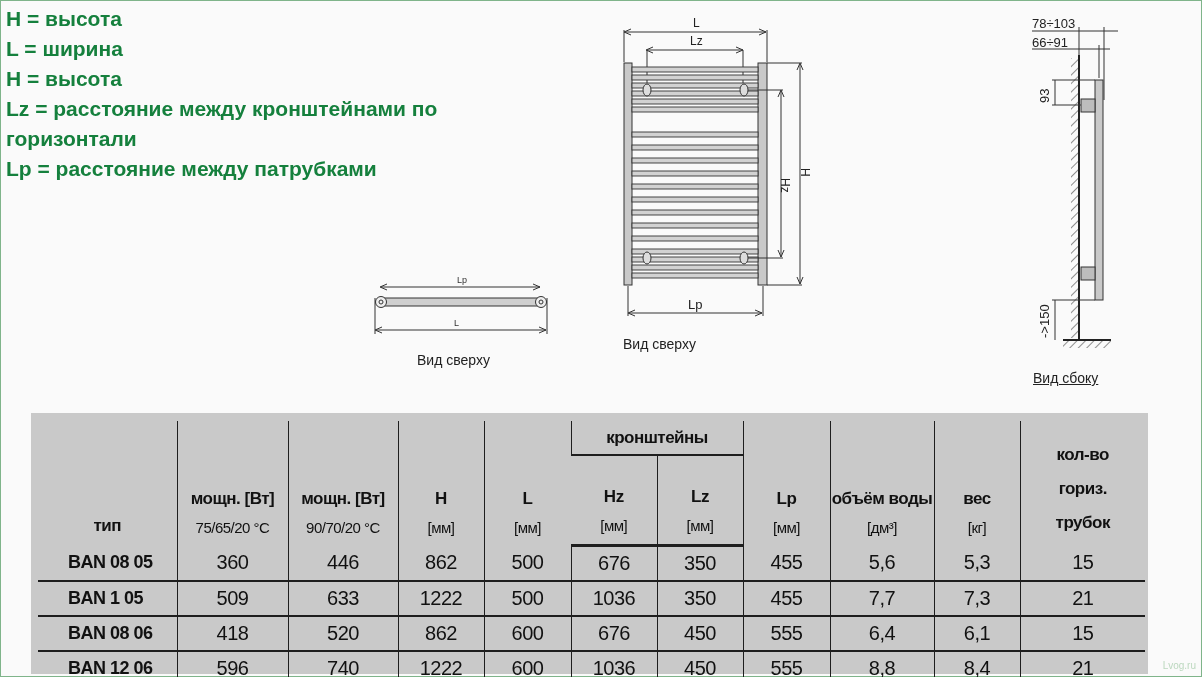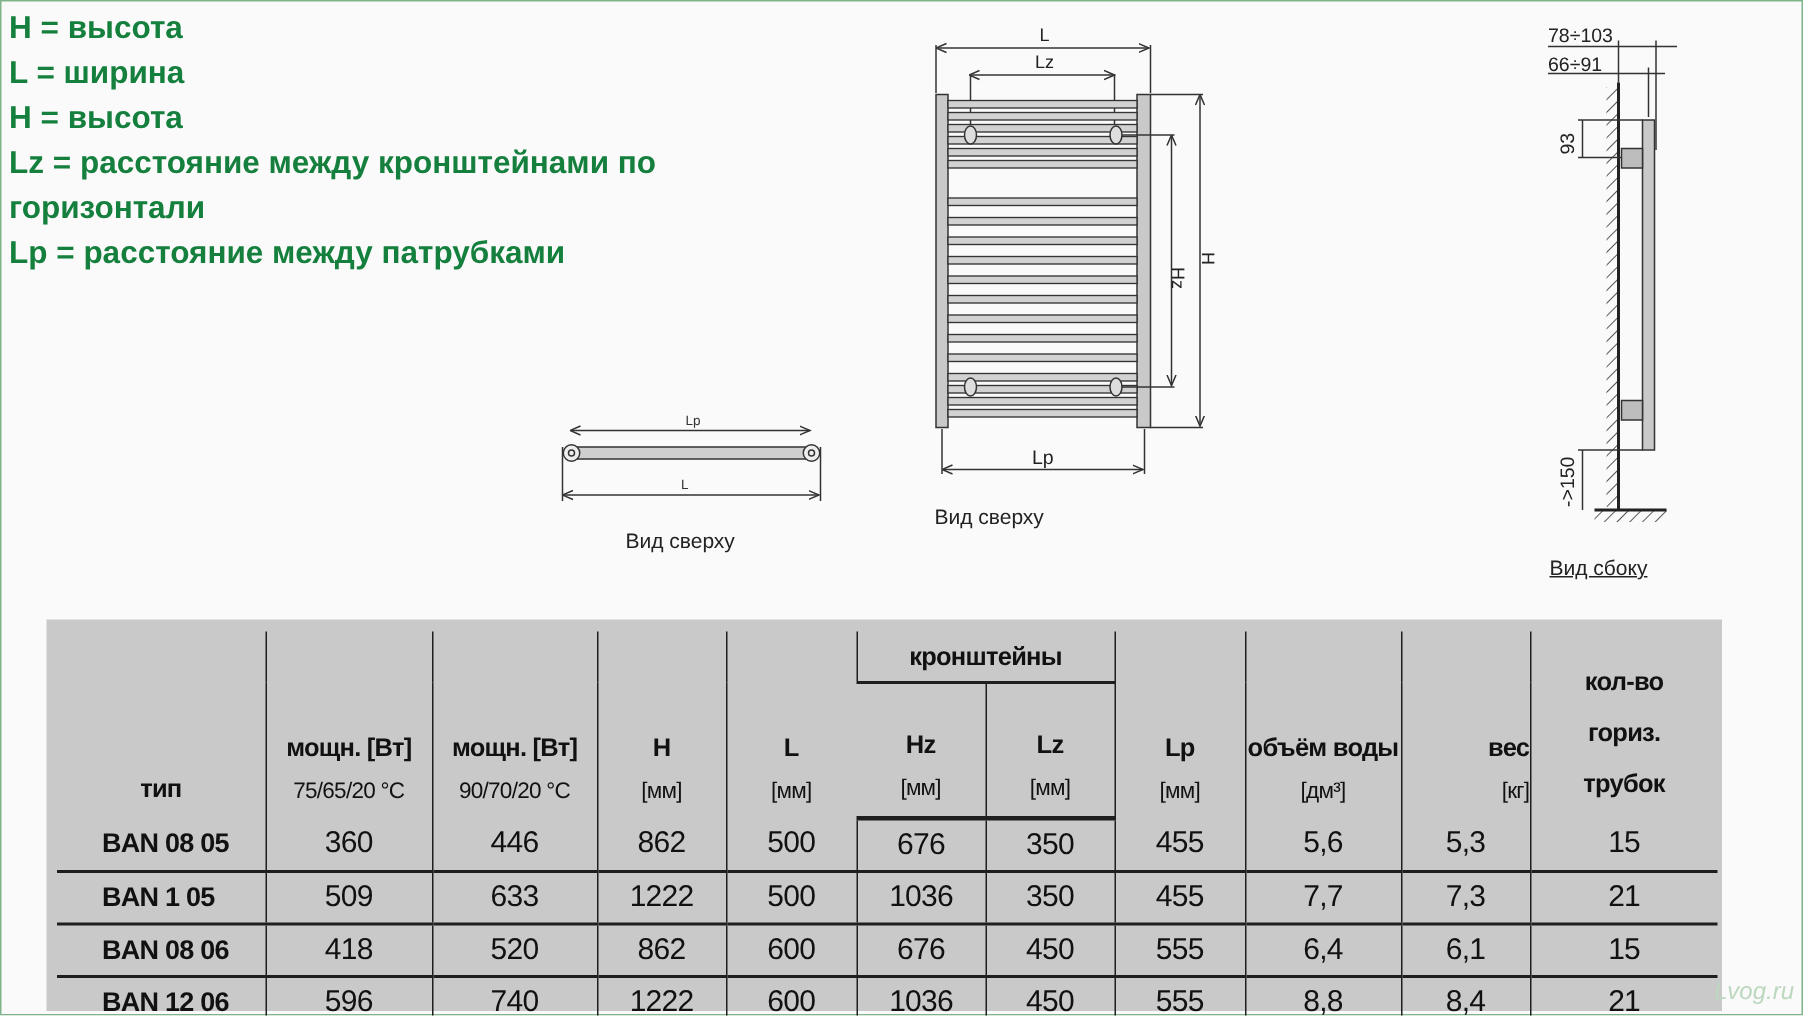--- a/index.html
+++ b/index.html
@@ -35,21 +35,21 @@
     text-align: center; padding: 0; color: #111;
   }
   th:first-child, td:first-child { border-left: none; }
   th { font-weight: bold; font-size: 17px; vertical-align: bottom; letter-spacing: -0.5px; }
   .unit { font-weight: normal; font-size: 15px; display: block; margin-top: 10px; }
   .thead-last th { border-bottom: 3px solid #1e1e1e; }
   .group th.grp { border-bottom: 2px solid #1e1e1e; height: 33px; vertical-align: middle; margin-top: 20px; }
   td { font-size: 20px; height: 33px; border-bottom: 2.5px solid #1e1e1e; letter-spacing: -0.5px; }
   td.type { font-weight: bold; font-size: 18px; text-align: left; padding-left: 30px; }
   .watermark {
-    position: absolute; right: 6px; bottom: 6px; font-size: 16px; color: #bcd8bf; font-style: italic;
+    position: absolute; right: 6px; bottom: 6px; font-size: 10px; color: #bcd8bf;
   }
 </style>
 </head>
 <body>
 
 <div class="frame"></div>
 
 <div class="legend">
   <div>H = высота</div>
   <div>L = ширина</div>
@@ -214,21 +214,21 @@
         </th>
         <th colspan="2" class="grp">кронштейны</th>
         <th rowspan="2" style="padding-bottom:10px;">
           <span>Lp</span>
           <span class="unit">[мм]</span>
         </th>
         <th rowspan="2" style="padding-bottom:10px;">
           <span>объём воды</span>
           <span class="unit">[дм³]</span>
         </th>
-        <th rowspan="2" style="padding-bottom:10px;text-align:right;">
+        <th rowspan="2" style="padding-bottom:10px;">
           <span>вес</span>
           <span class="unit">[кг]</span>
         </th>
         <th rowspan="2" style="padding-bottom:6px; line-height:34px;">
           <span>кол-во</span><br>
           <span>гориз.</span><br>
           <span>трубок</span>
         </th>
       </tr>
       <tr class="thead-last">

